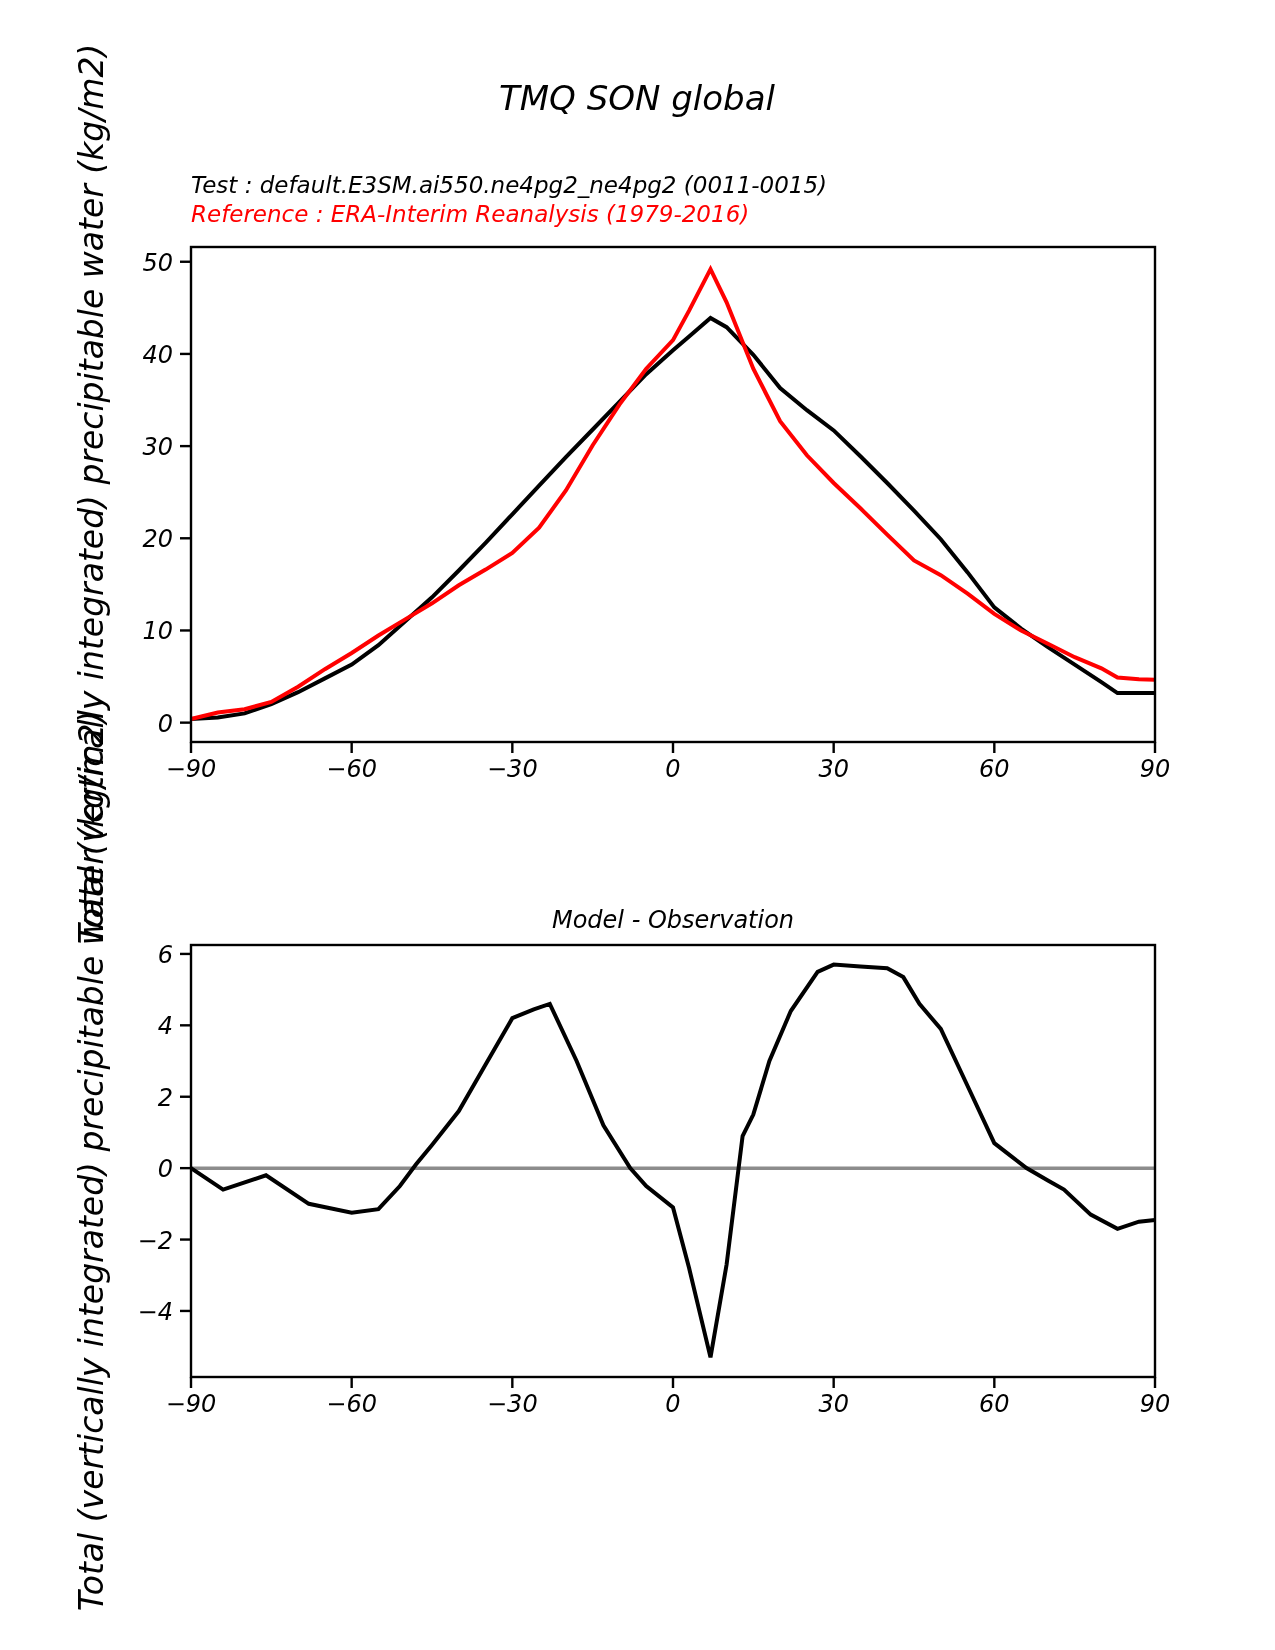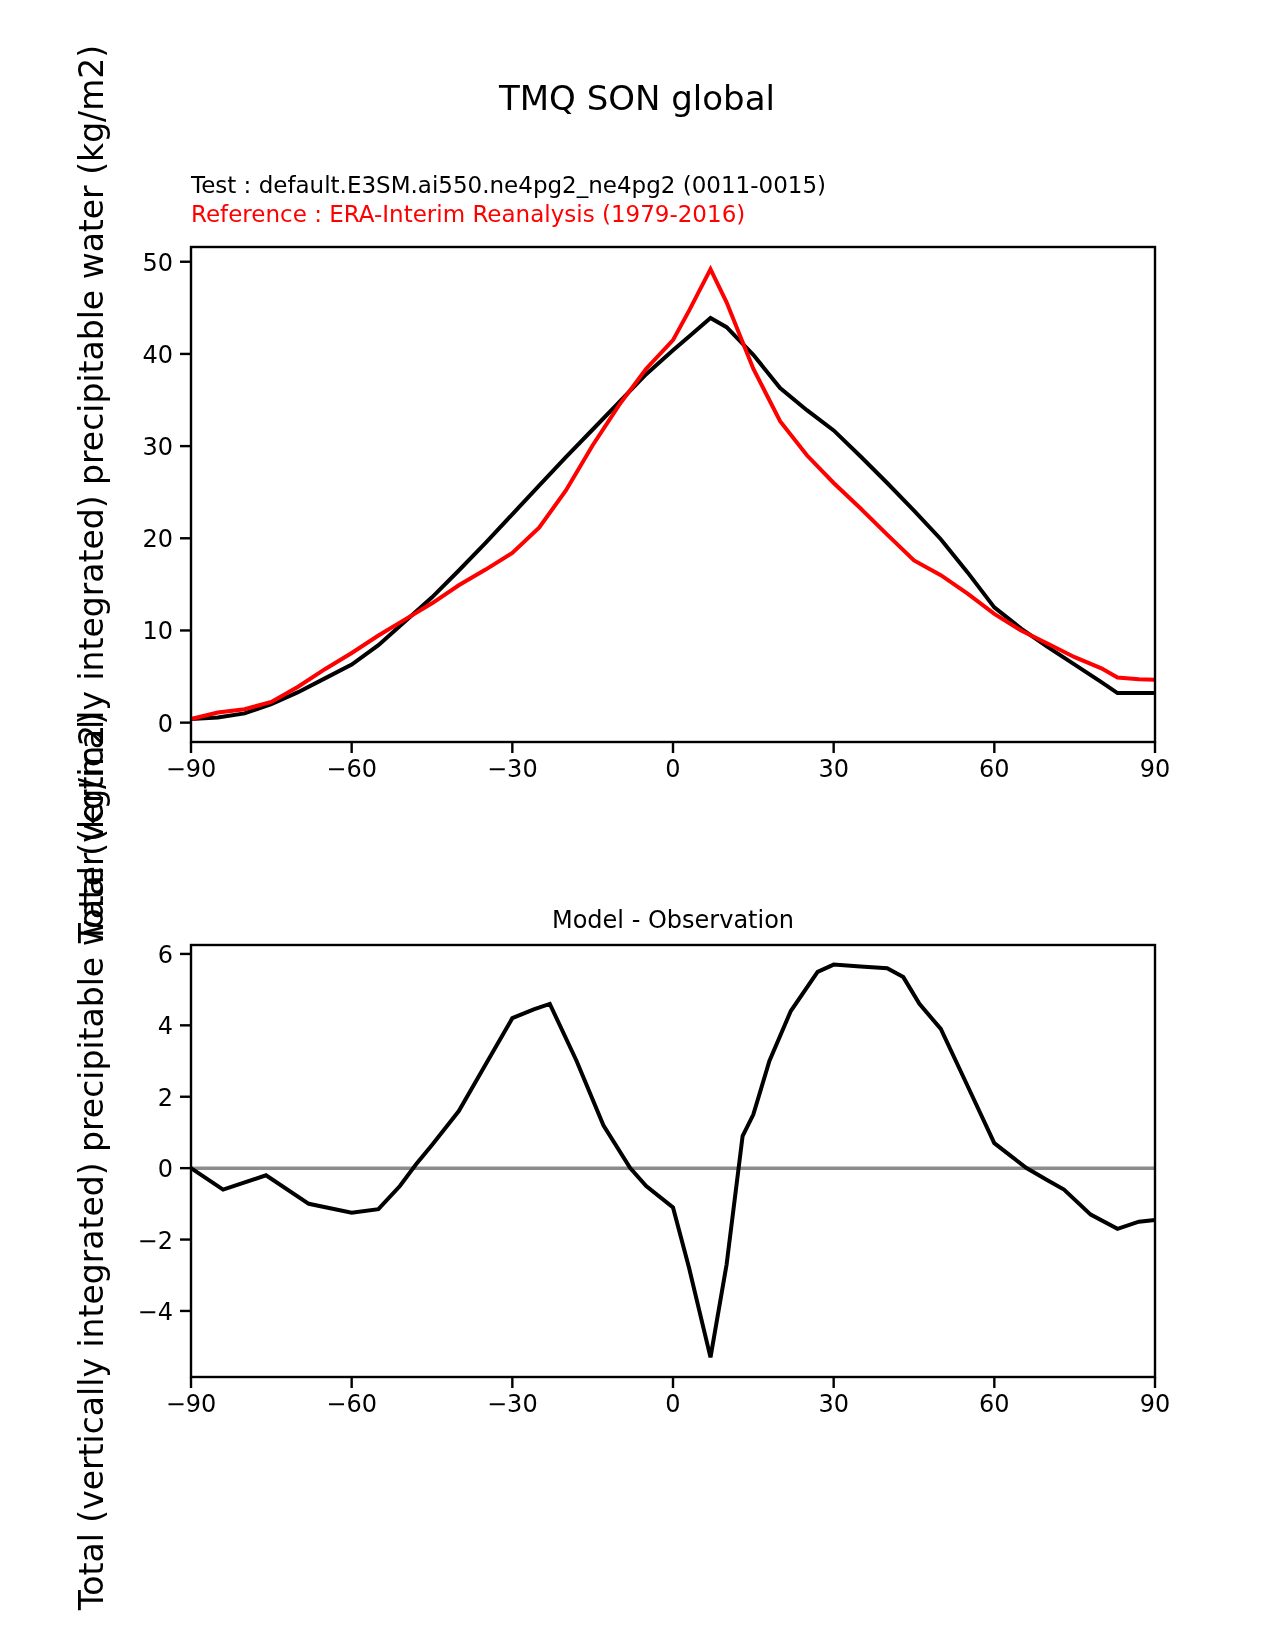--- a/index.html
+++ b/index.html
@@ -2,20 +2,21 @@
 <html><head>
 <meta charset="utf-8">
 <style>
   html,body{margin:0;padding:0;background:#ffffff;}
   .figure{
     position:relative;
     width:1275px;height:1650px;
     background:#ffffff;
     font-family:"DejaVu Sans", sans-serif;
     overflow:hidden;
+    font-style:italic;
   }
   svg text{font-family:"DejaVu Sans", sans-serif; fill:#000000;}
   .suptitle{font-size:34px;}
   .subhead{font-size:23px;}
   .axis-title{font-size:24px;}
   .ylab{font-size:33px;}
   .ticklab{font-size:24px;}
 </style>
 </head>
 <body>

